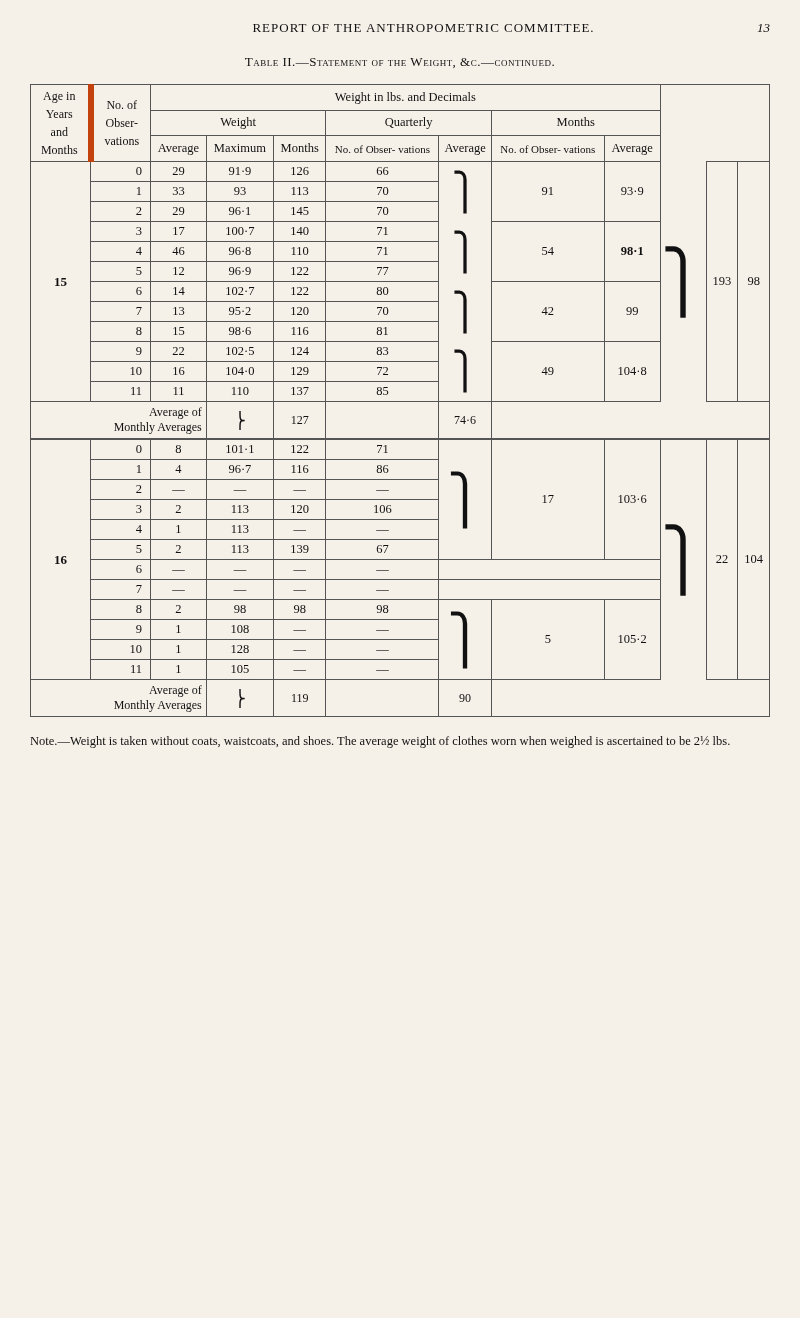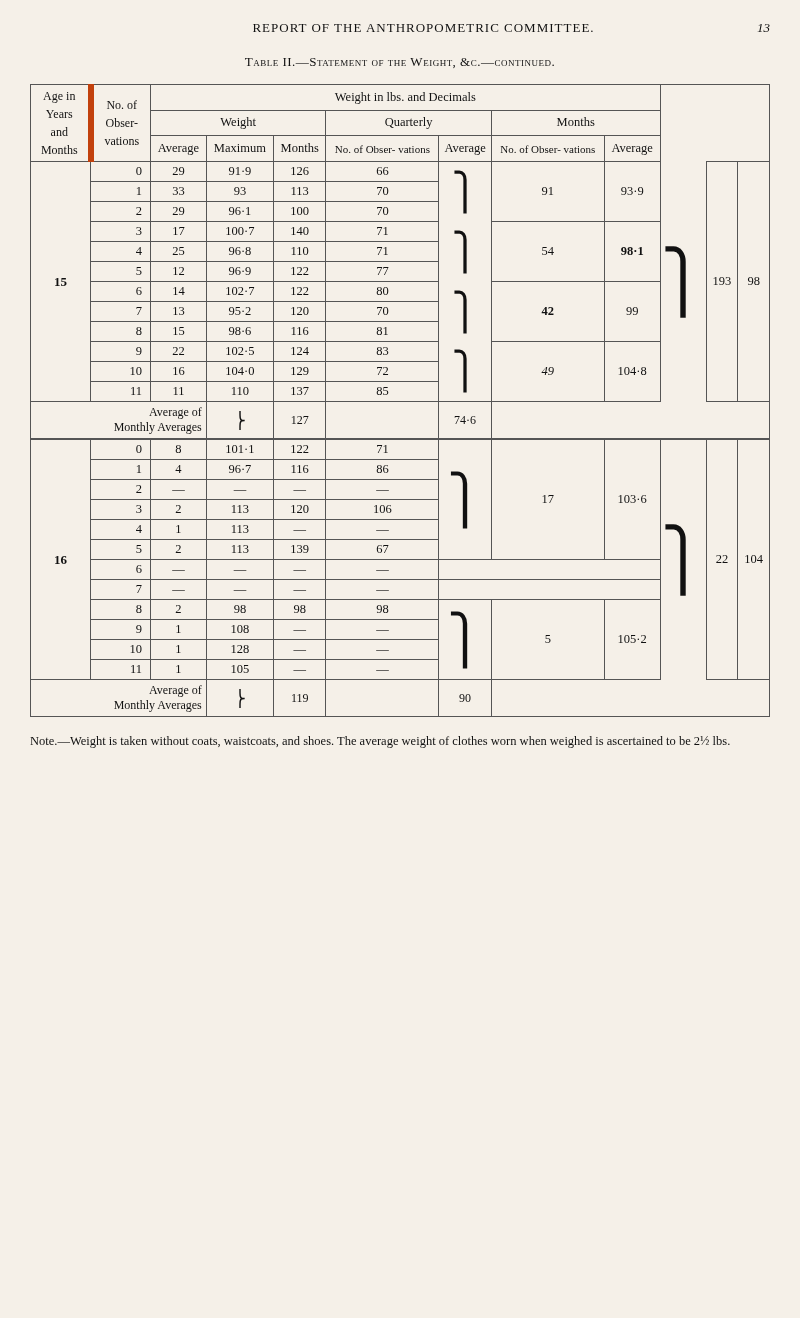--- a/index.html
+++ b/index.html
@@ -134,55 +134,55 @@
         <td style="text-align: right; padding-right: 8px;">1</td>
         <td>33</td>
         <td>93</td>
         <td>113</td>
         <td>70</td>
       </tr>
       <tr>
         <td style="text-align: right; padding-right: 8px;">2</td>
         <td>29</td>
         <td>96·1</td>
-        <td>100</td>
+        <td>145</td>
         <td>70</td>
       </tr>
       <tr>
         <td style="text-align: right; padding-right: 8px;">3</td>
         <td>17</td>
         <td>100·7</td>
         <td>140</td>
         <td>71</td>
         <td rowspan="3" style="border: none; padding: 0px; font-size: 36px; line-height: 1; vertical-align: middle; text-align: center; width: 10px;">⎫</td>
         <td rowspan="3" style="vertical-align: middle;">54</td>
         <td rowspan="3" style="vertical-align: middle; font-weight: bold;">98·1</td>
       </tr>
       <tr>
         <td style="text-align: right; padding-right: 8px;">4</td>
-        <td>25</td>
+        <td>46</td>
         <td>96·8</td>
         <td>110</td>
         <td>71</td>
       </tr>
       <tr>
         <td style="text-align: right; padding-right: 8px;">5</td>
         <td>12</td>
         <td>96·9</td>
         <td>122</td>
         <td>77</td>
       </tr>
       <tr>
         <td style="text-align: right; padding-right: 8px;">6</td>
         <td>14</td>
         <td>102·7</td>
         <td>122</td>
         <td>80</td>
         <td rowspan="3" style="border: none; padding: 0px; font-size: 36px; line-height: 1; vertical-align: middle; text-align: center; width: 10px;">⎫</td>
-        <td rowspan="3" style="vertical-align: middle; font-weight: bold;">42</td>
+        <td rowspan="3" style="vertical-align: middle;">42</td>
         <td rowspan="3" style="vertical-align: middle;">99</td>
       </tr>
       <tr>
         <td style="text-align: right; padding-right: 8px;">7</td>
         <td>13</td>
         <td>95·2</td>
         <td>120</td>
         <td>70</td>
       </tr>
       <tr>
@@ -192,21 +192,21 @@
         <td>116</td>
         <td>81</td>
       </tr>
       <tr>
         <td style="text-align: right; padding-right: 8px;">9</td>
         <td>22</td>
         <td>102·5</td>
         <td>124</td>
         <td>83</td>
         <td rowspan="3" style="border: none; padding: 0px; font-size: 36px; line-height: 1; vertical-align: middle; text-align: center; width: 10px;">⎫</td>
-        <td rowspan="3" style="vertical-align: middle; font-style: italic;">49</td>
+        <td rowspan="3" style="vertical-align: middle;">49</td>
         <td rowspan="3" style="vertical-align: middle;">104·8</td>
       </tr>
       <tr>
         <td style="text-align: right; padding-right: 8px;">10</td>
         <td>16</td>
         <td>104·0</td>
         <td>129</td>
         <td>72</td>
       </tr>
       <tr>

